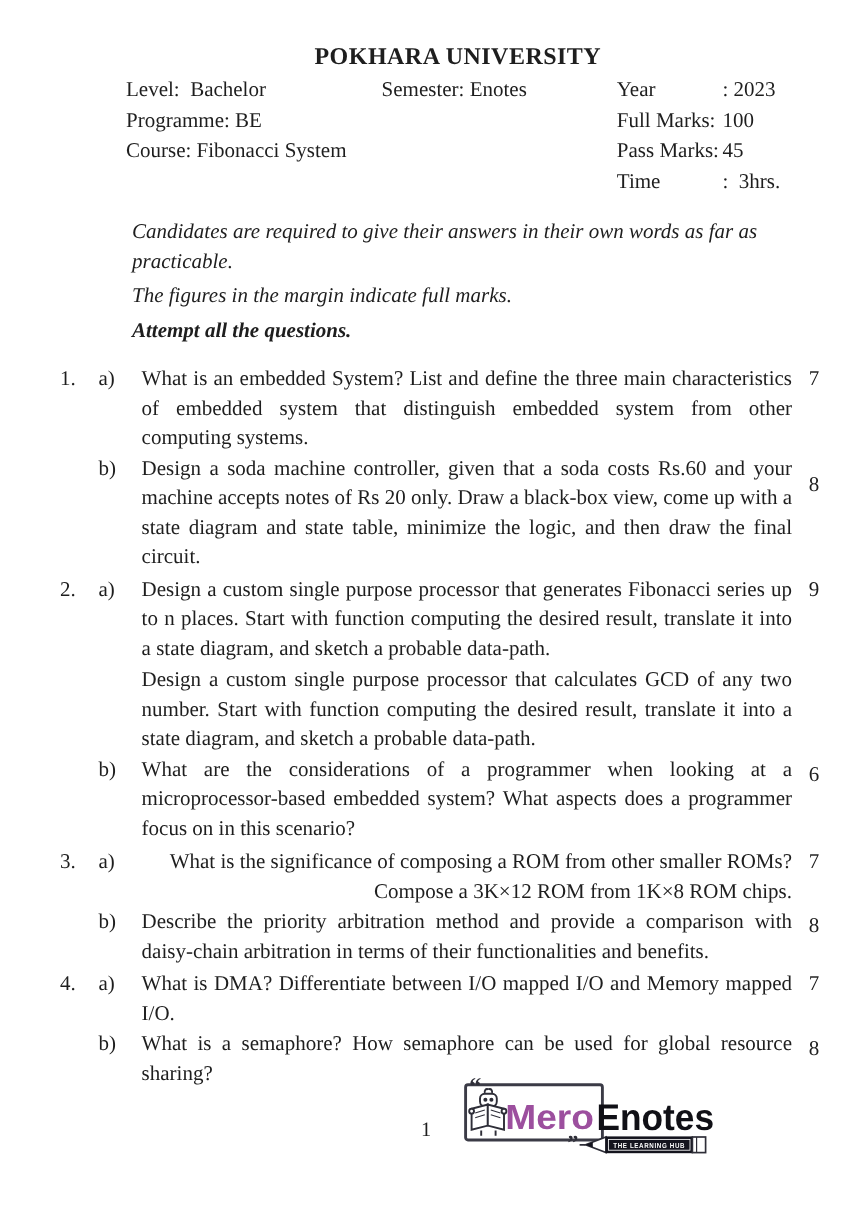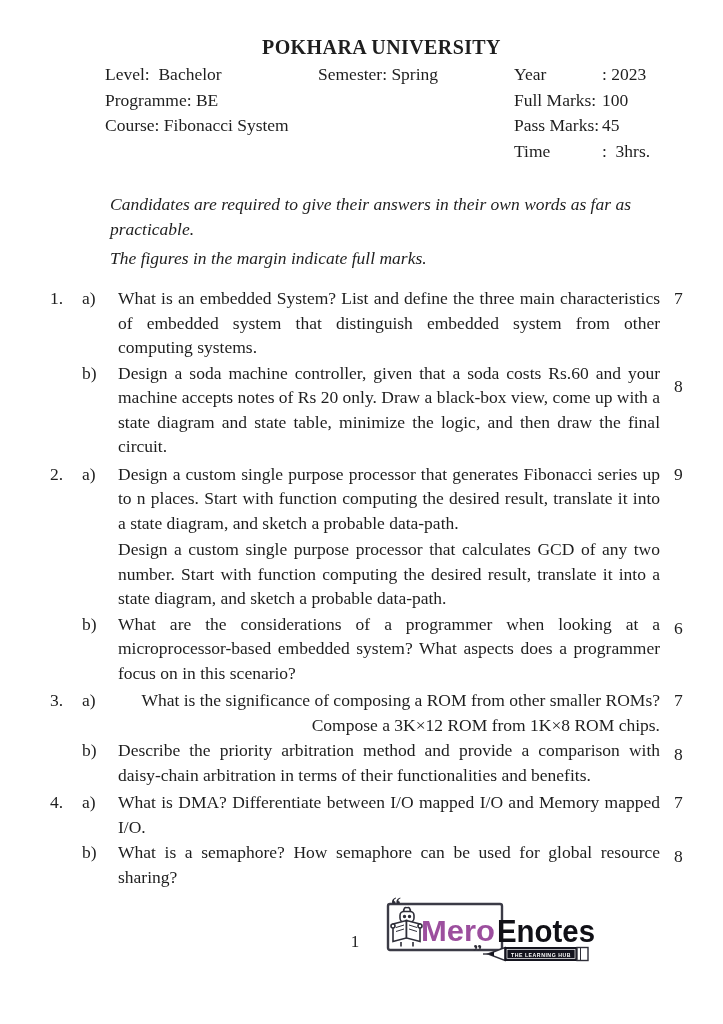--- a/index.html
+++ b/index.html
@@ -26,21 +26,21 @@
     font-size:17.5px;
     line-height:25.5px;
     margin-top:2px;
     font-family:Liberation Serif, serif;
   }
   .hcol1{width:213px;}
   .hcol2{width:196px;}
   .hcol3{width:200px;}
   .hlabel{display:inline-block;width:88px;}
   .instructions{
-    margin:28px 0 0 90px;
+    margin:16px 0 0 90px;
     width:552px;
     font-size:17.5px;
     line-height:25px;
     font-style:italic;
   }
   .instructions .ipara{margin:0 0 4px 0;}
   .instructions .bold{font-weight:bold;}
   .questions{margin-top:15px;font-size:17.5px;line-height:24.5px;}
   .question{margin-bottom:3px;}
   .qrow{
@@ -76,33 +76,34 @@
 
   <div class="doc-title">POKHARA UNIVERSITY</div>
 
   <div class="hdr">
     <div class="hcol1">
       <div>Level: &nbsp;Bachelor</div>
       <div>Programme: BE</div>
       <div>Course: Fibonacci System</div>
     </div>
     <div class="hcol2">
-      <div>Semester: Spring</div>
+      <div>Semester: Enotes</div>
     </div>
     <div class="hcol3">
       <div><span class="hlabel">Year</span><span>: 2023</span></div>
       <div><span class="hlabel">Full Marks:</span><span>100</span></div>
       <div><span class="hlabel">Pass Marks:</span><span>45</span></div>
       <div><span class="hlabel">Time</span><span>: &nbsp;3hrs.</span></div>
     </div>
   </div>
 
   <div class="instructions">
     <div class="ipara">Candidates are required to give their answers in their own words as far as practicable.</div>
     <div class="ipara">The figures in the margin indicate full marks.</div>
+    <div class="ipara bold">Attempt all the questions.</div>
   </div>
 
   <section class="questions">
 
     <div class="question">
       <div class="qrow">
         <div class="qnum">1.</div>
         <div class="qletter">a)</div>
         <div class="qtext">What is an embedded System? List and define the three main characteristics of embedded system that distinguish embedded system from other computing systems.</div>
         <div class="qmarks">7</div>

